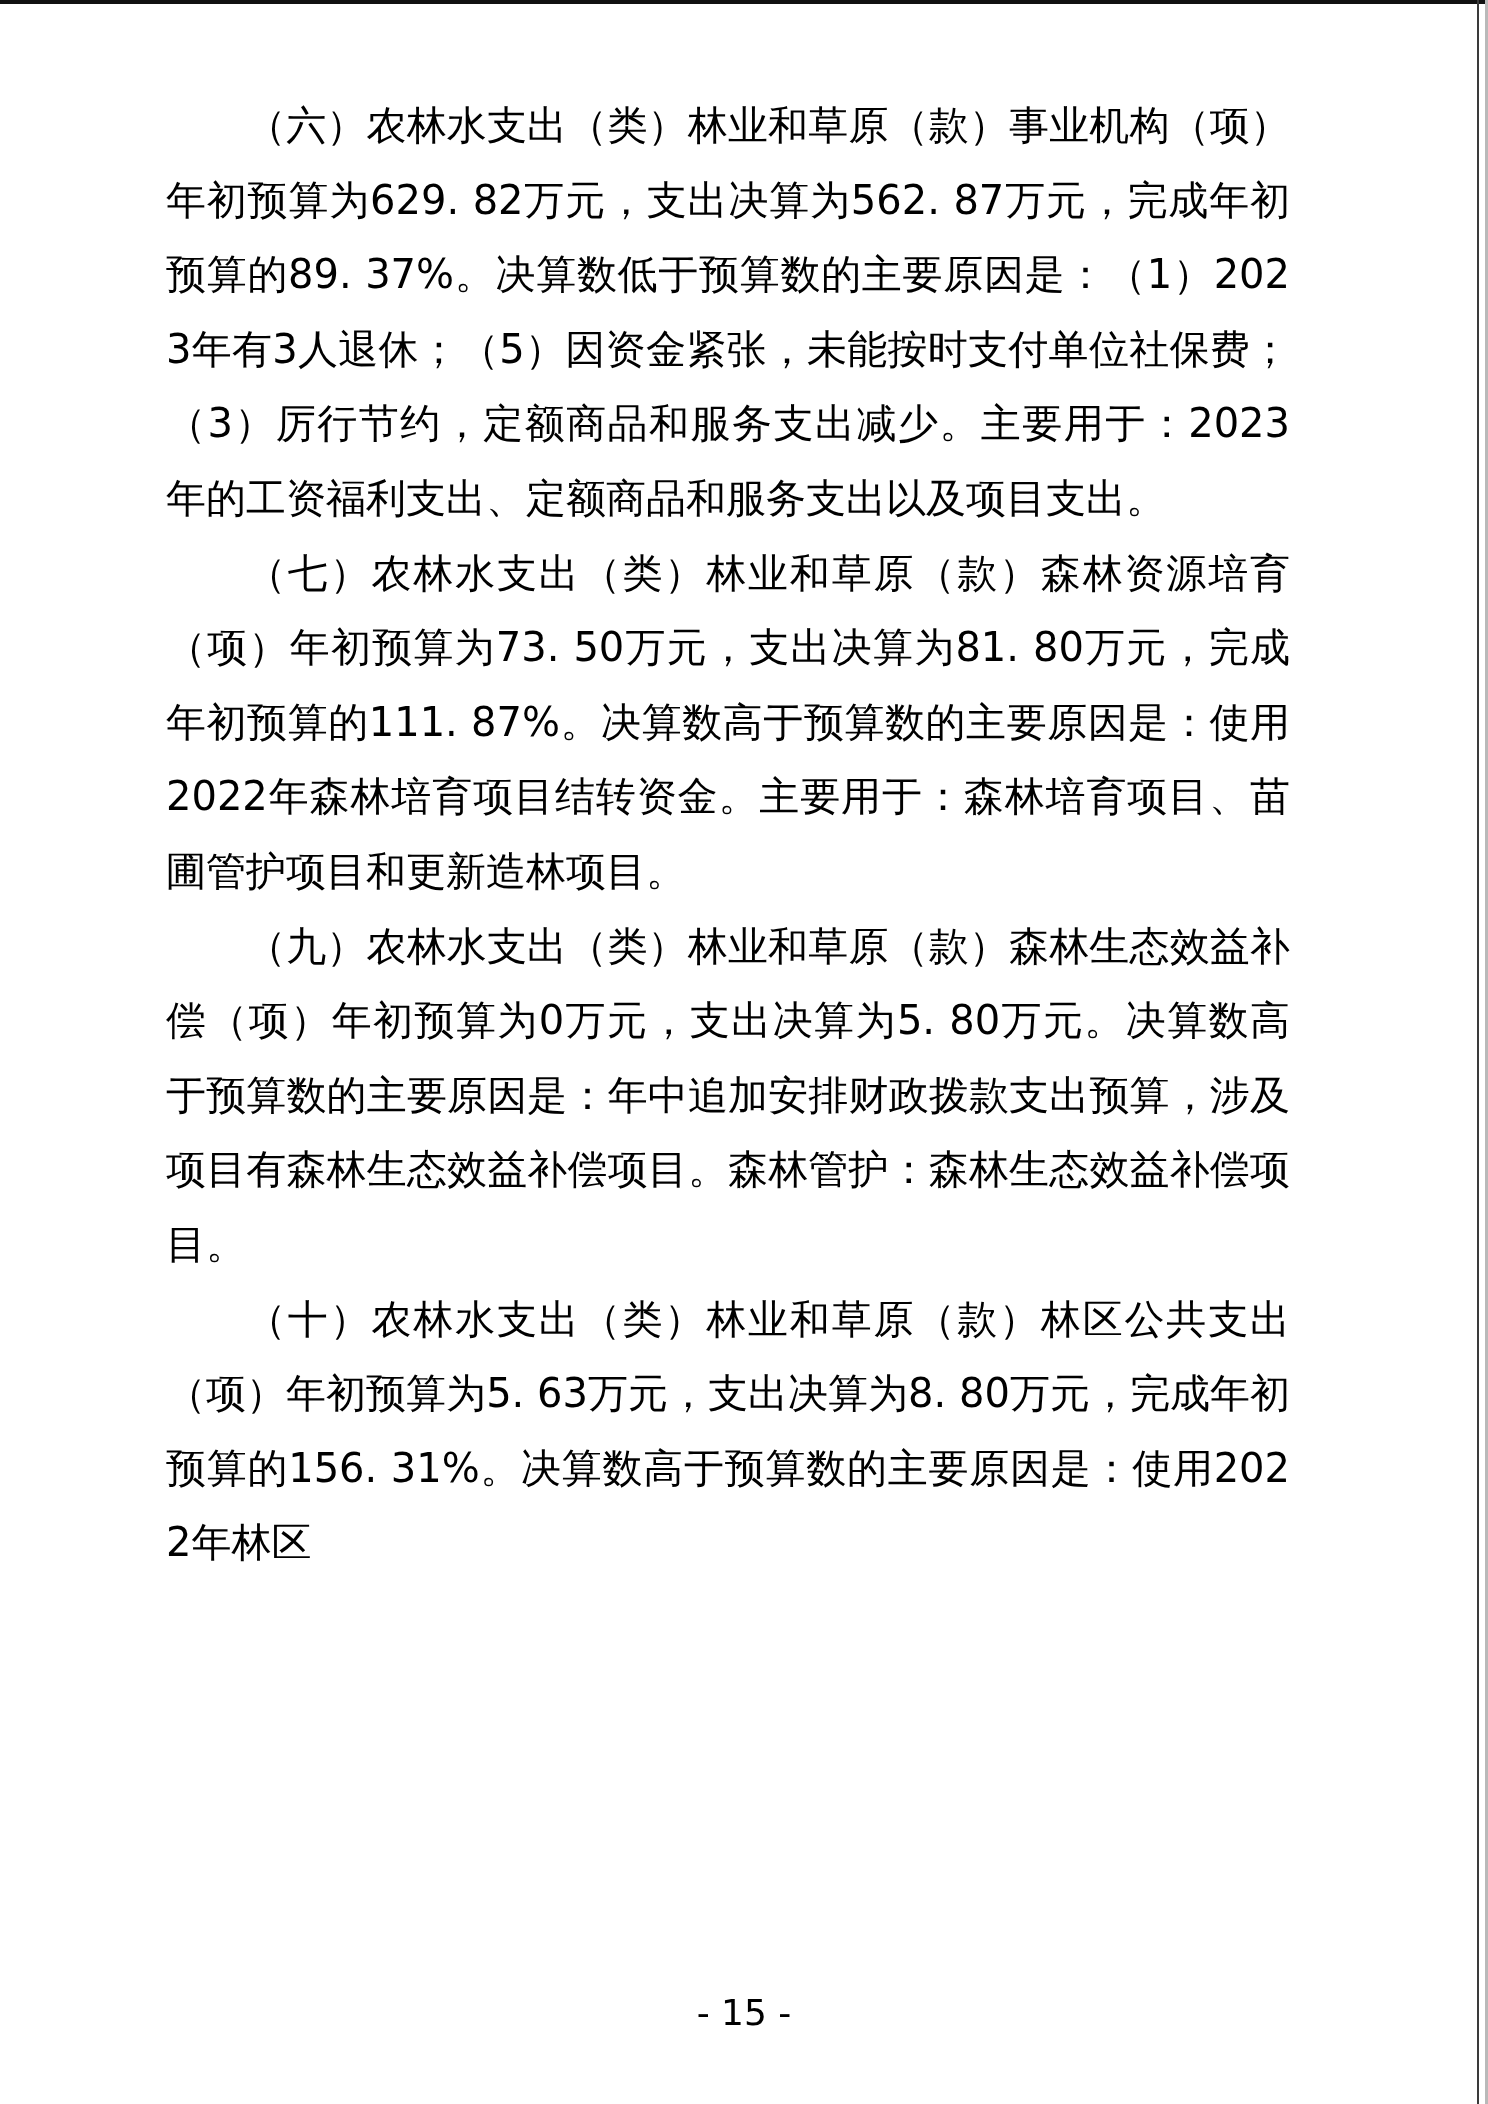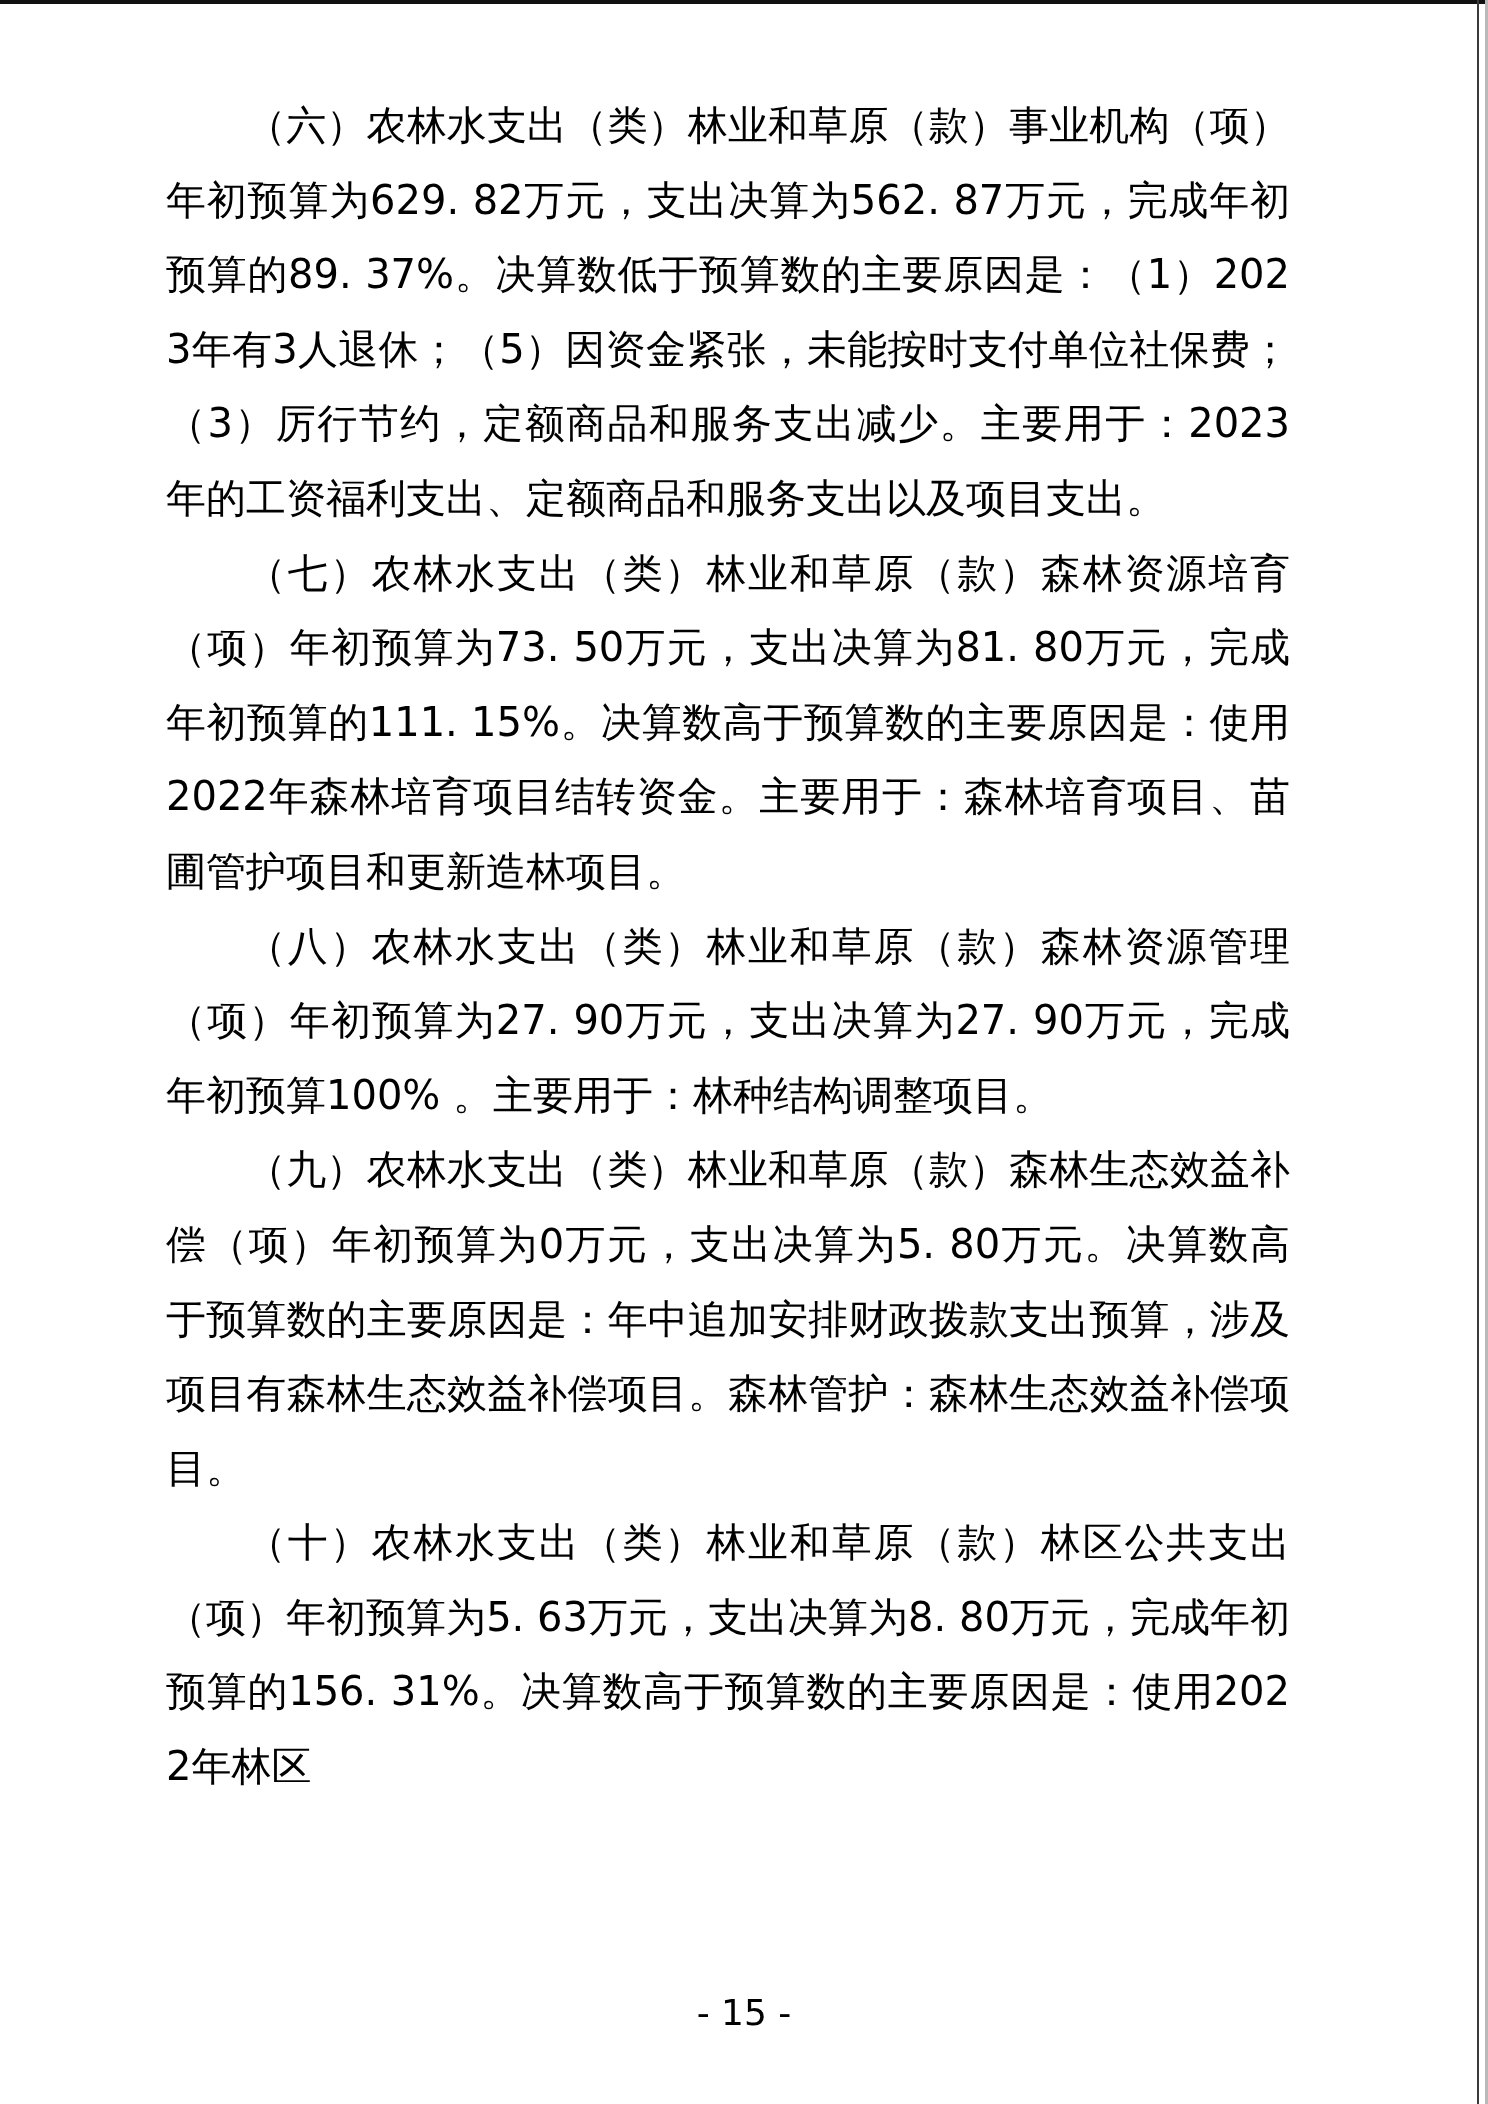--- a/index.html
+++ b/index.html
@@ -74,21 +74,20 @@
 <body>
 
 <div class="page">
 
   <div class="edge-top"></div>
   <div class="edge-right-dark"></div>
   <div class="edge-right-light"></div>
 
   <div class="text-block">
     <p>（六）农林水支出（类）林业和草原（款）事业机构（项）年初预算为629. 82万元，支出决算为562. 87万元，完成年初预算的89. 37%。决算数低于预算数的主要原因是：（1）2023年有3人退休；（5）因资金紧张，未能按时支付单位社保费；（3）厉行节约，定额商品和服务支出减少。主要用于：2023年的工资福利支出、定额商品和服务支出以及项目支出。</p>
-    <p>（七）农林水支出（类）林业和草原（款）森林资源培育（项）年初预算为73. 50万元，支出决算为81. 80万元，完成年初预算的111. 15%。决算数高于预算数的主要原因是：使用2022年森林培育项目结转资金。主要用于：森林培育项目、苗圃管护项目和更新造林项目。</p>
-    <p>（八）农林水支出（类）林业和草原（款）森林资源管理（项）年初预算为27. 90万元，支出决算为27. 90万元，完成年初预算100% 。主要用于：林种结构调整项目。</p>
+    <p>（七）农林水支出（类）林业和草原（款）森林资源培育（项）年初预算为73. 50万元，支出决算为81. 80万元，完成年初预算的111. 87%。决算数高于预算数的主要原因是：使用2022年森林培育项目结转资金。主要用于：森林培育项目、苗圃管护项目和更新造林项目。</p>
     <p>（九）农林水支出（类）林业和草原（款）森林生态效益补偿（项）年初预算为0万元，支出决算为5. 80万元。决算数高于预算数的主要原因是：年中追加安排财政拨款支出预算，涉及项目有森林生态效益补偿项目。森林管护：森林生态效益补偿项目。</p>
     <p>（十）农林水支出（类）林业和草原（款）林区公共支出（项）年初预算为5. 63万元，支出决算为8. 80万元，完成年初预算的156. 31%。决算数高于预算数的主要原因是：使用2022年林区</p>
   </div>
 
   <div class="page-number">- 15 -</div>
 
 </div>
 
 </body></html>

